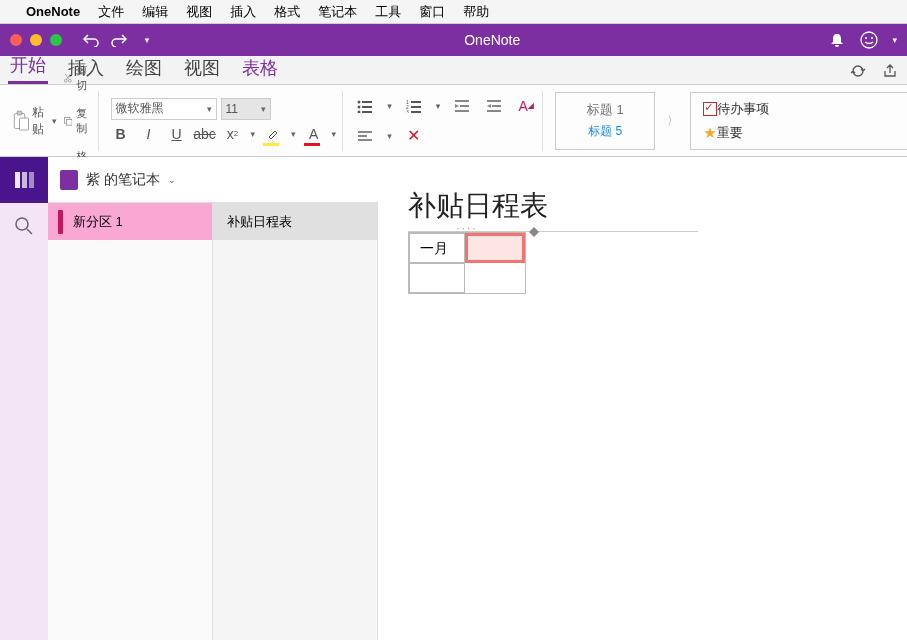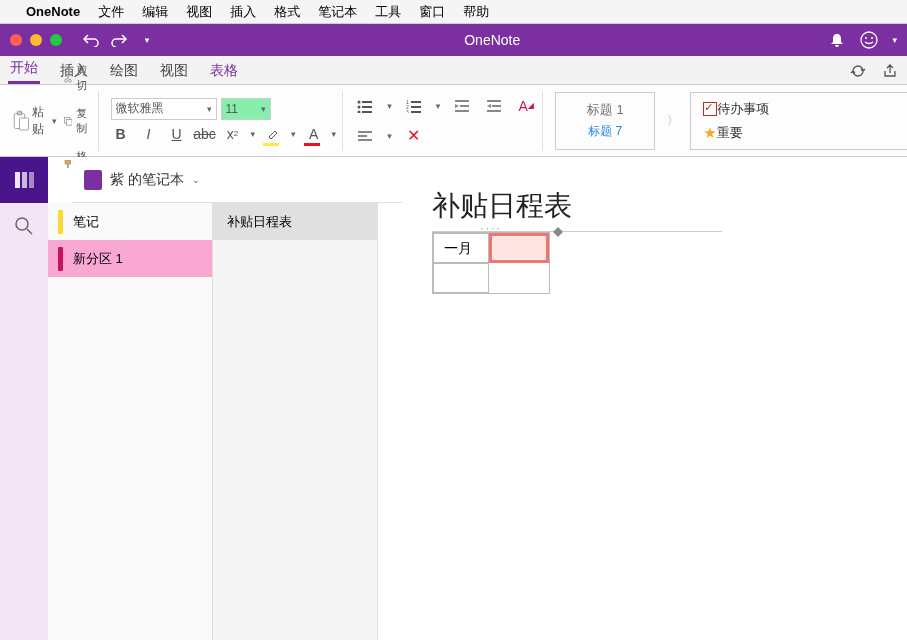--- a/index.html
+++ b/index.html
@@ -18,35 +18,35 @@
 .tl-min { background: #febc2e; }
 .tl-max { background: #28c840; }
 .title-center { flex: 1; text-align: center; font-size: 14px; }
 .title-icons { display: flex; gap: 14px; align-items: center; }
 .tb-icon { width: 18px; height: 18px; display: flex; align-items: center; justify-content: center; cursor: pointer; }
 .undo-redo { display: flex; gap: 10px; margin-left: 20px; }
 
 
 .tabs-row { height: 29px; background: #f3f3f3; display: flex; align-items: flex-end; padding: 0 8px; border-bottom: 1px solid #d0d0d0; justify-content: space-between; }
 .tabs-left { display: flex; gap: 18px; align-items: flex-end; height: 100%; }
-.tab { font-size: 14px; color: #444; padding: 4px 2px; cursor: pointer; }
+.tab { font-size: 18px; color: #444; padding: 4px 2px; cursor: pointer; }
 .tab.active { color: #7b2fa0; border-bottom: 3px solid #7b2fa0; font-weight: 500; }
 .tab.secondary-active { color: #7b2fa0; }
 .tabs-right { display: flex; gap: 14px; padding-bottom: 4px; }
 
 
 .ribbon { height: 72px; background: #fdfdfd; border-bottom: 1px solid #ccc; display: flex; align-items: center; padding: 0 6px; gap: 6px; font-size: 12px; color: #555; }
 .rb-group { display: flex; flex-direction: column; align-items: center; justify-content: center; height: 60px; padding: 0 6px; border-right: 1px solid #e0e0e0; }
 .rb-group:last-child { border-right: none; }
 .paste-btn { display: flex; align-items: center; gap: 2px; cursor: pointer; }
 .clipboard-side { display: flex; flex-direction: column; gap: 13px; font-size: 11px; }
 .clip-item { display: flex; gap: 4px; align-items: center; }
 .font-row { display: flex; gap: 4px; align-items: center; margin-bottom: 4px; }
 .font-select { width: 106px; height: 22px; border: 1px solid #ccc; background: #fff; font-size: 12px; padding: 0 4px; display: flex; align-items: center; justify-content: space-between; }
-.size-select { width: 50px; height: 22px; border: 1px solid #ccc; background: #86efac; font-size: 12px; padding: 0 4px; display: flex; align-items: center; justify-content: space-between; }
+.size-select { width: 50px; height: 22px; border: 1px solid #ccc; background: #e5e5e5; font-size: 12px; padding: 0 4px; display: flex; align-items: center; justify-content: space-between; }
 .fmt-row { display: flex; gap: 8px; align-items: center; }
 .fmt-btn { width: 20px; height: 20px; display: flex; align-items: center; justify-content: center; cursor: pointer; font-size: 14px; }
 .fmt-btn.bold { font-weight: bold; }
 .fmt-btn.italic { font-style: italic; }
 .fmt-btn.underline { text-decoration: underline; }
 .fmt-btn.strike { text-decoration: line-through; }
 .list-ctrl { display: flex; gap: 10px; flex-direction: column; }
 .list-row { display: flex; gap: 12px; align-items: center; }
 .color-under { position: relative; }
 .color-under::after { content: ''; position: absolute; bottom: -2px; left: 0; right: 4px; height: 3px; }
@@ -61,21 +61,21 @@
 .checkbox-ic::after { content: '✓'; color: #c62828; font-size: 11px; position: absolute; top: -2px; left: 0; }
 .star-ic { color: #f9a825; font-size: 15px; }
 .expand-arrow { width: 16px; color: #888; cursor: pointer; font-size: 11px; }
 
 
 .main { display: flex; height: calc(640px - 24px - 32px - 29px - 72px); }
 .rail { width: 48px; background: #f3e5f5; display: flex; flex-direction: column; align-items: center; }
 .rail-notebook { width: 48px; height: 46px; background: #4a148c; display: flex; align-items: center; justify-content: center; }
 .rail-search { width: 48px; height: 46px; display: flex; align-items: center; justify-content: center; cursor: pointer; }
 
-.notebook-header { height: 46px; display: flex; align-items: center; gap: 8px; padding: 0 12px; font-size: 14px; color: #333; border-bottom: 1px solid #e0e0e0; background: #fff; margin-left: 24px; }
+.notebook-header { height: 46px; display: flex; align-items: center; gap: 8px; padding: 0 12px; font-size: 14px; color: #333; border-bottom: 1px solid #e0e0e0; background: #fff; }
 .nb-icon { width: 18px; height: 20px; background: #7b2fa0; border-radius: 2px; }
 
 .section-col { width: 165px; background: #fafafa; border-right: 1px solid #e0e0e0; }
 .section-item { height: 37px; display: flex; align-items: center; gap: 10px; padding: 0 10px; font-size: 13px; cursor: pointer; }
 .section-item.active { background: #f9a8d4; }
 .sec-bar { width: 5px; height: 24px; border-radius: 1px; }
 .sc-green { background: #7cb342; }
 .sc-yellow { background: #fdd835; }
 .sc-magenta { background: #c2185b; }
 
@@ -292,21 +292,21 @@
         </span>
           <span class="caret">▾</span>
         <span class="fmt-btn" style="color:#e81123;font-size:16px">✕</span>
       </div>
     </div>
   </div>
 
   <div class="rb-group" style="border-right:none">
     <div class="style-box">
       <span class="h1">标题 1</span>
-      <span class="h2">标题 7</span>
+      <span class="h2">标题 5</span>
     </div>
   </div>
   <span class="expand-arrow">〉</span>
 
   <div class="rb-group" style="border-right:none">
     <div class="tag-box">
       <div class="tag-row">
         <span class="checkbox-ic"></span>
         <span>待办事项</span>
       </div>
@@ -337,24 +337,20 @@
   </div>
 
   <div style="display:flex;flex-direction:column">
     <div class="notebook-header" style="width:330px">
       <span class="nb-icon"></span>
       <span>紫 的笔记本</span>
       <span class="caret">⌄</span>
     </div>
     <div style="display:flex;flex:1">
       <div class="section-col">
-        <div class="section-item">
-          <span class="sec-bar sc-yellow"></span>
-          <span>笔记</span>
-        </div>
         <div class="section-item active">
           <span class="sec-bar sc-magenta"></span>
           <span>新分区 1</span>
         </div>
       </div>
       <div class="page-col">
         <div class="page-item active">
           <span>补贴日程表</span>
         </div>
       </div>

